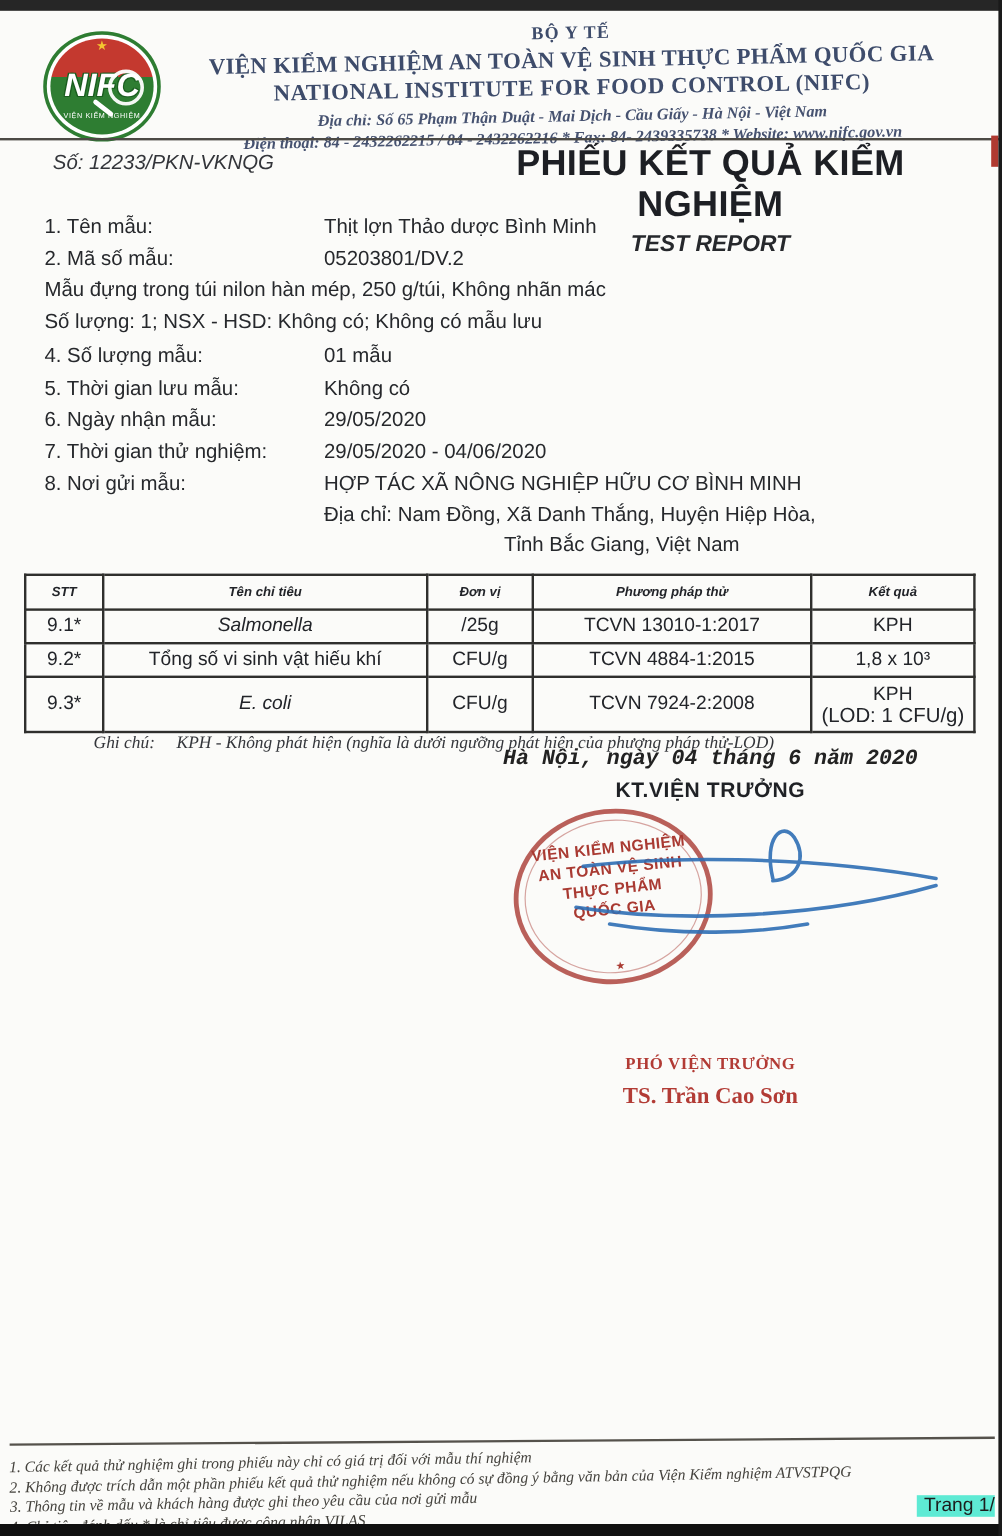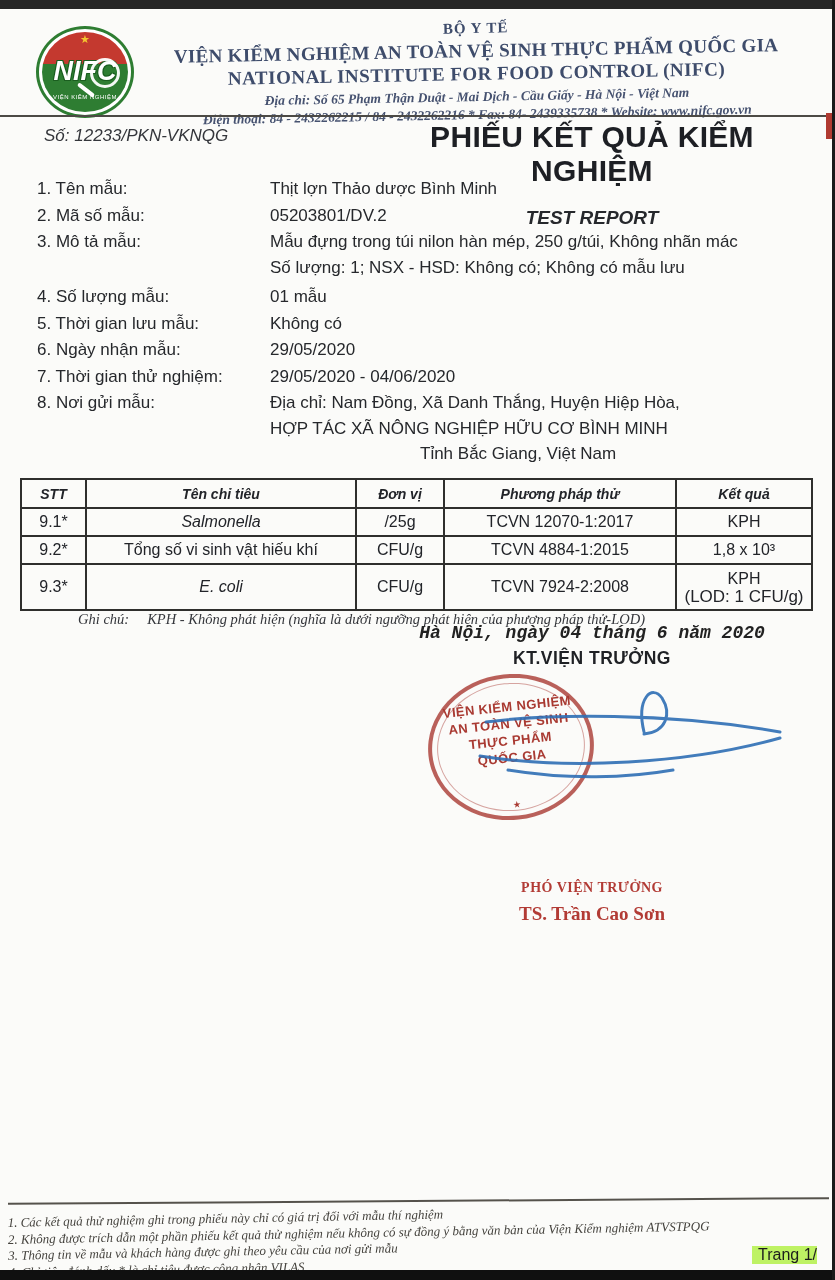--- a/index.html
+++ b/index.html
@@ -39,35 +39,35 @@
   .inst-en{font-weight:bold;font-size:19px;margin-top:1px;letter-spacing:.5px;}
   .addr{font-style:italic;font-weight:bold;font-size:13.5px;margin-top:4px;color:#465270;}
   .contact{font-style:italic;font-weight:bold;font-size:13.5px;margin-top:2px;color:#465270;}
 
   .rule{position:absolute;top:115px;left:0;width:835px;height:2px;background:#4c4a45;}
 
   
   .doc-number{position:absolute;top:126px;left:44px;font-style:italic;font-size:17px;color:#33353a;}
   .title-block{position:absolute;top:120px;left:382px;width:420px;text-align:center;}
   .title-vi{font-weight:bold;font-size:30px;color:#1d1f24;letter-spacing:.3px;}
-  .title-en{font-weight:bold;font-style:italic;font-size:19px;margin-top:19px;color:#26282c;}
+  .title-en{font-weight:bold;font-style:italic;font-size:19px;margin-top:5px;color:#26282c;}
 
   
   .info{position:absolute;top:176px;left:37px;right:18px;font-size:17px;}
   .info .row{display:flex;margin-bottom:1px;line-height:25.5px;}
   .info .label{width:233px;flex:none;}
   .info .value{flex:1;}
   .info .row.gap{margin-top:4px;justify-content:space-between;}
   .value .indent{padding-left:150px;}
 
   
   table.results{position:absolute;top:478px;left:20px;width:793px;border-collapse:collapse;
         font-size:16px;color:#222429;}
   table.results th,table.results td{border:2px solid #2f2f2d;padding:1px 4px;}
-  table.results th{font-style:italic;font-weight:bold;text-align:center;height:25px;font-size:14px;}
+  table.results th{font-style:italic;font-weight:bold;text-align:center;height:25px;font-size:11px;}
   table.results td{height:24px;text-align:center;}
   td.c-name{text-align:left;padding-left:12px;}
   .italic{font-style:italic;}
   .res2{display:block;font-size:17px;line-height:17px;}
 
   
   .note{position:absolute;top:611px;left:56px;font-family:"Liberation Serif",serif;
         font-style:italic;font-size:14.5px;color:#34363b;}
   .note .note-label{margin-right:18px;margin-left:22px;}
 
@@ -90,21 +90,21 @@
   .officer{position:absolute;top:858px;left:382px;width:420px;text-align:center;
         font-family:"Liberation Serif",serif;font-weight:bold;color:#b23b35;}
   .officer .position{font-size:14px;letter-spacing:.5px;margin-top:22px;}
   .officer .name{font-size:19px;margin-top:7px;}
 
   
   .footer{position:absolute;top:1200px;left:8px;right:6px;}
   .footer-rule{border-top:2px solid #55524c;width:100%;transform:rotate(-.4deg);}
   .notes{margin-top:5px;transform:rotate(-1.1deg);font-family:"Liberation Serif",serif;
         font-style:italic;font-size:13px;line-height:16.5px;color:#45433e;}
-  .page-no{position:absolute;right:12px;top:46px;font-size:16px;color:#1c1c1c;background:#bef264;padding-left:6px;}
+  .page-no{position:absolute;right:0;top:46px;font-size:16px;color:#1c1c1c;background:#5eead4;padding-left:6px;}
 </style>
 </head>
 <body>
 
 <div class="bar-top"></div>
 <div class="bar-bottom"></div>
 <div class="edge-right"></div>
 <div class="red-tab"></div>
 
 <div class="header">
@@ -141,21 +141,20 @@
         <div>Thịt lợn Thảo dược Bình Minh</div>
       </div>
   </div>
   <div class="row">
     <div class="label">2. Mã số mẫu:</div>
     <div class="value">
         <div>05203801/DV.2</div>
       </div>
   </div>
   <div class="row">
-    <div class="label">3. Mô tả mẫu:</div>
     <div class="value">
       <div>Mẫu đựng trong túi nilon hàn mép, 250 g/túi, Không nhãn mác</div>
       <div>Số lượng: 1; NSX - HSD: Không có; Không có mẫu lưu</div>
     </div>
   </div>
   <div class="row gap">
     <div class="label">4. Số lượng mẫu:</div>
     <div class="value">
         <div>01 mẫu</div>
       </div>
@@ -174,43 +173,43 @@
   </div>
   <div class="row">
     <div class="label">7. Thời gian thử nghiệm:</div>
     <div class="value">
         <div>29/05/2020 - 04/06/2020</div>
       </div>
   </div>
   <div class="row">
     <div class="label">8. Nơi gửi mẫu:</div>
     <div class="value">
+      <div>HỢP TÁC XÃ NÔNG NGHIỆP HỮU CƠ BÌNH MINH</div>
       <div>Địa chỉ: Nam Đồng, Xã Danh Thắng, Huyện Hiệp Hòa,</div>
-      <div>HỢP TÁC XÃ NÔNG NGHIỆP HỮU CƠ BÌNH MINH</div>
       <div class="indent">Tỉnh Bắc Giang, Việt Nam</div>
     </div>
   </div>
 </div>
 
 <table class="results">
   <thead>
     <tr>
       <th style="width:55px">STT</th>
       <th style="width:260px">Tên chỉ tiêu</th>
       <th style="width:78px">Đơn vị</th>
       <th style="width:222px">Phương pháp thử</th>
       <th>Kết quả</th>
     </tr>
   </thead>
   <tbody>
     <tr>
       <td>9.1*</td>
       <td class="c-name italic">Salmonella</td>
       <td>/25g</td>
-      <td>TCVN 12070-1:2017</td>
+      <td>TCVN 13010-1:2017</td>
       <td>KPH</td>
     </tr>
     <tr>
       <td>9.2*</td>
       <td class="c-name">Tổng số vi sinh vật hiếu khí</td>
       <td>CFU/g</td>
       <td>TCVN 4884-1:2015</td>
       <td>1,8 x 10³</td>
     </tr>
     <tr style="height:46px">

